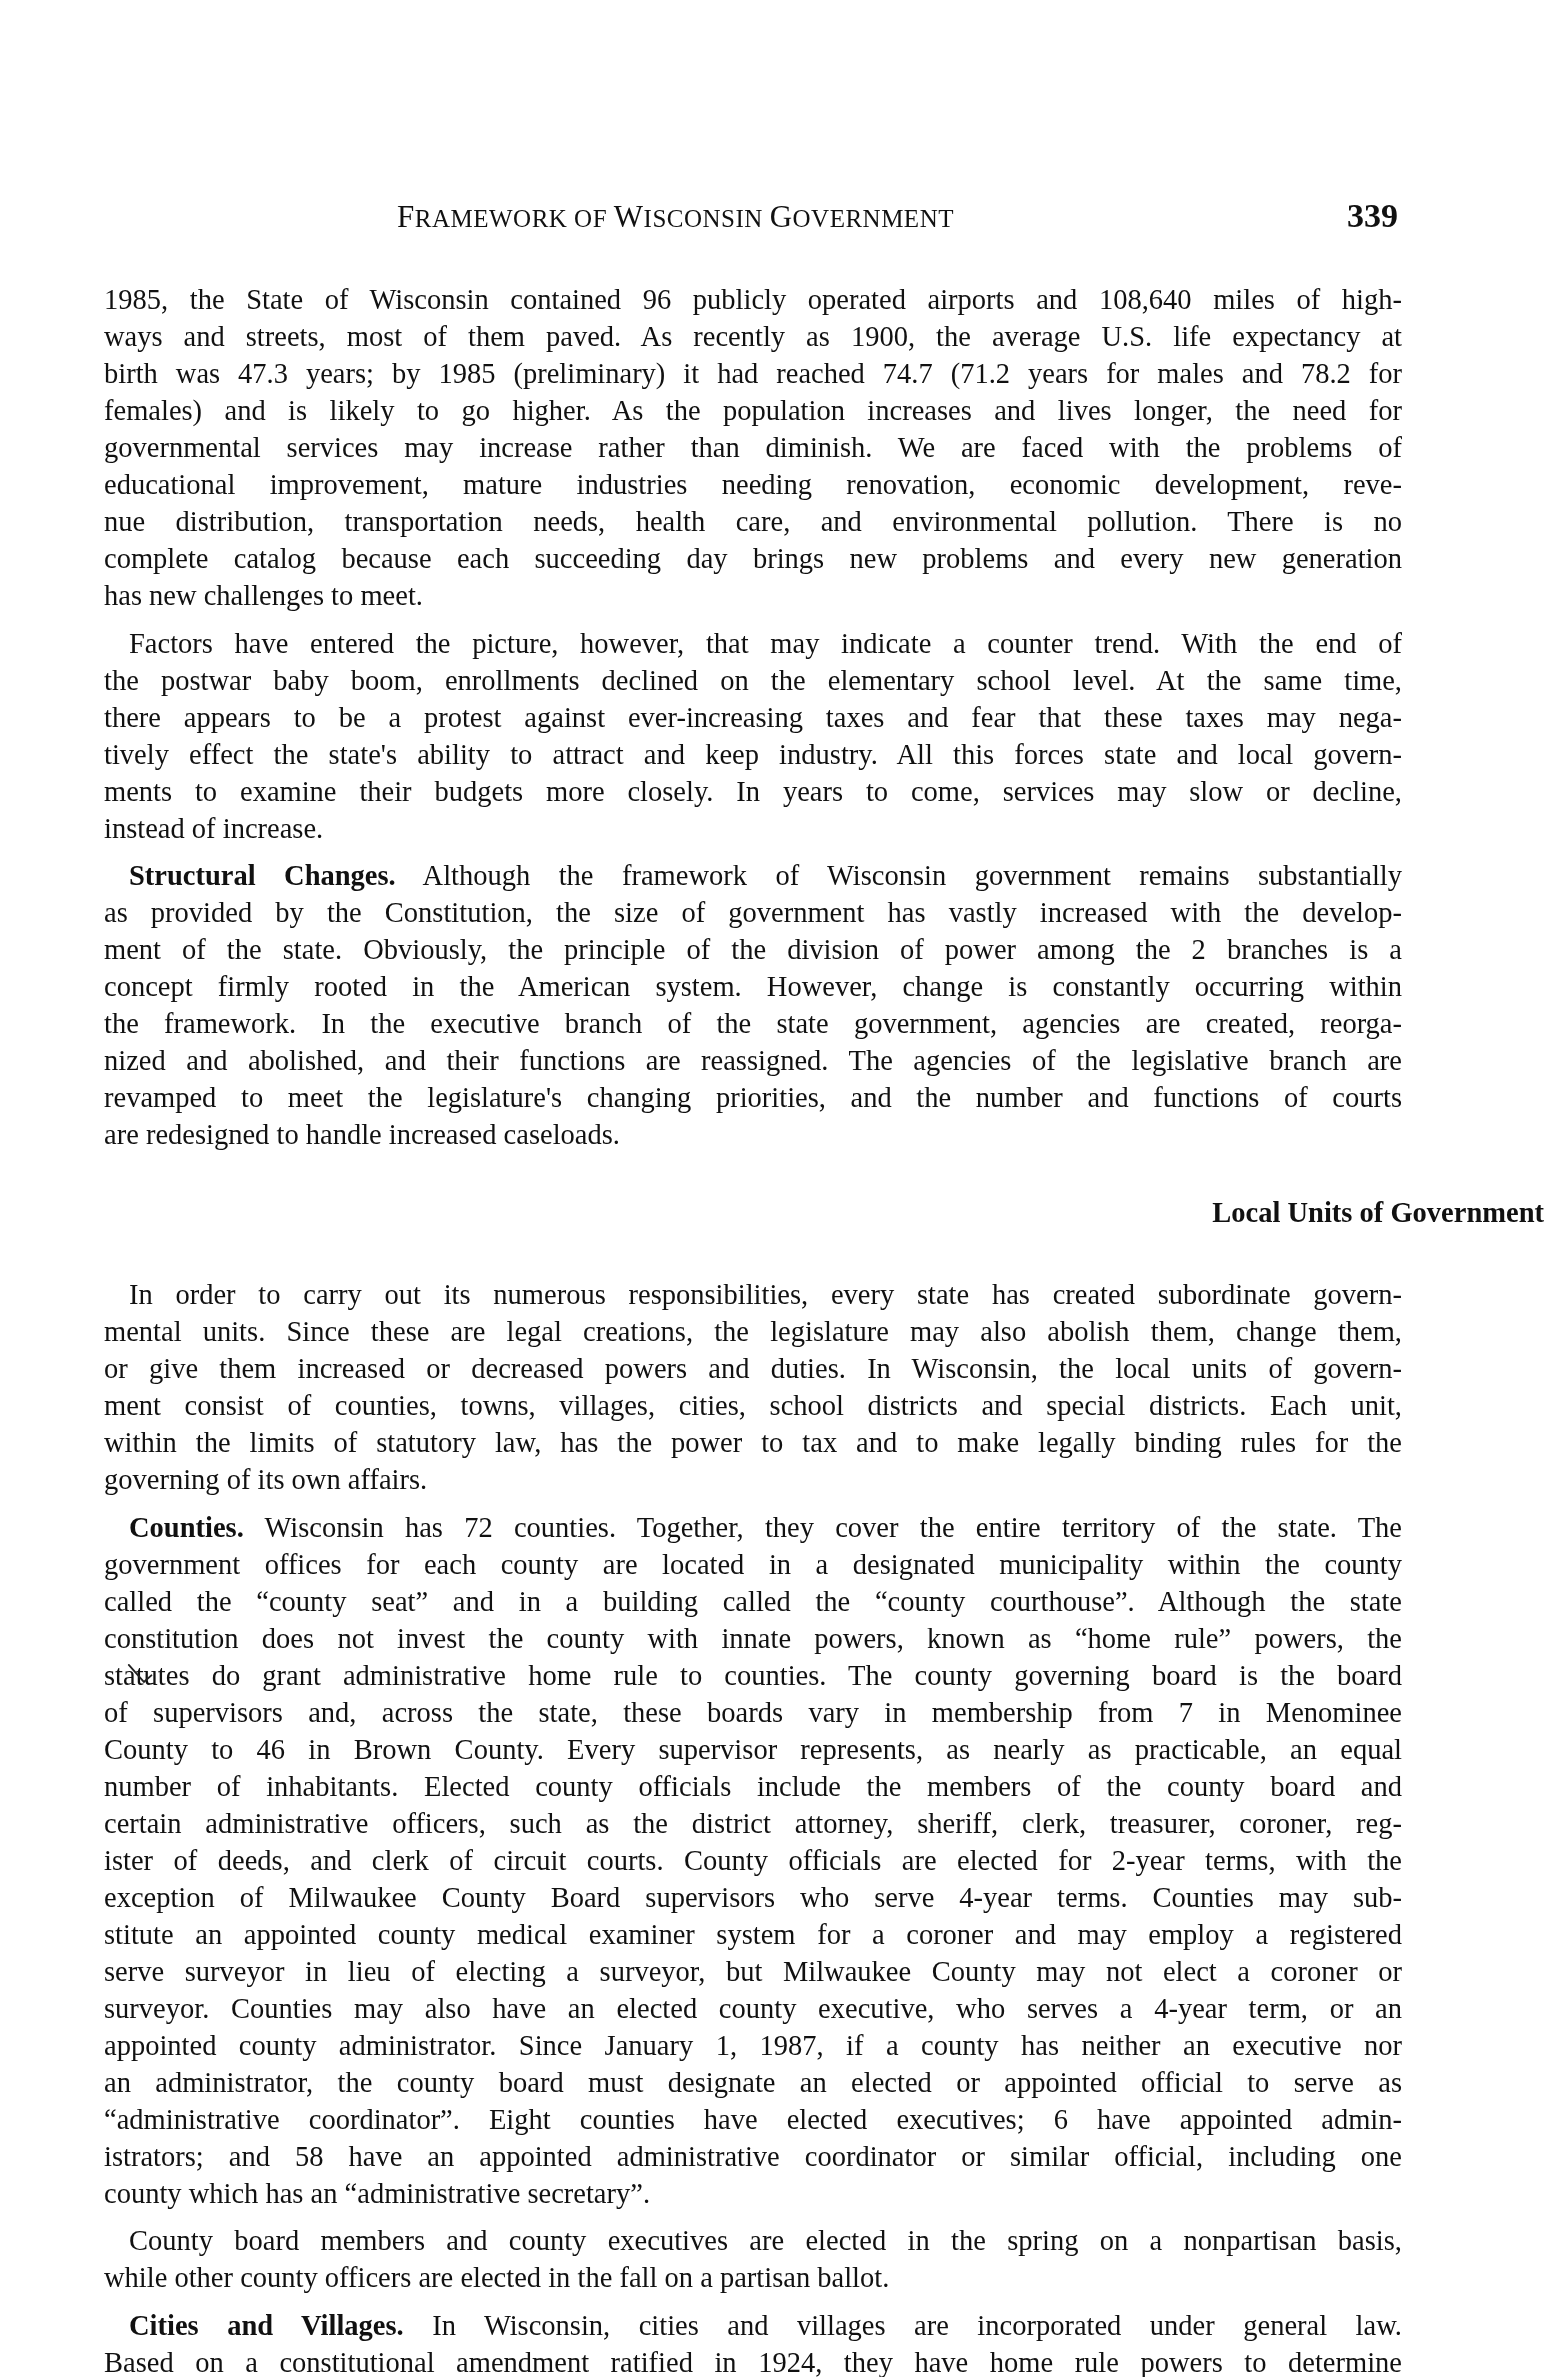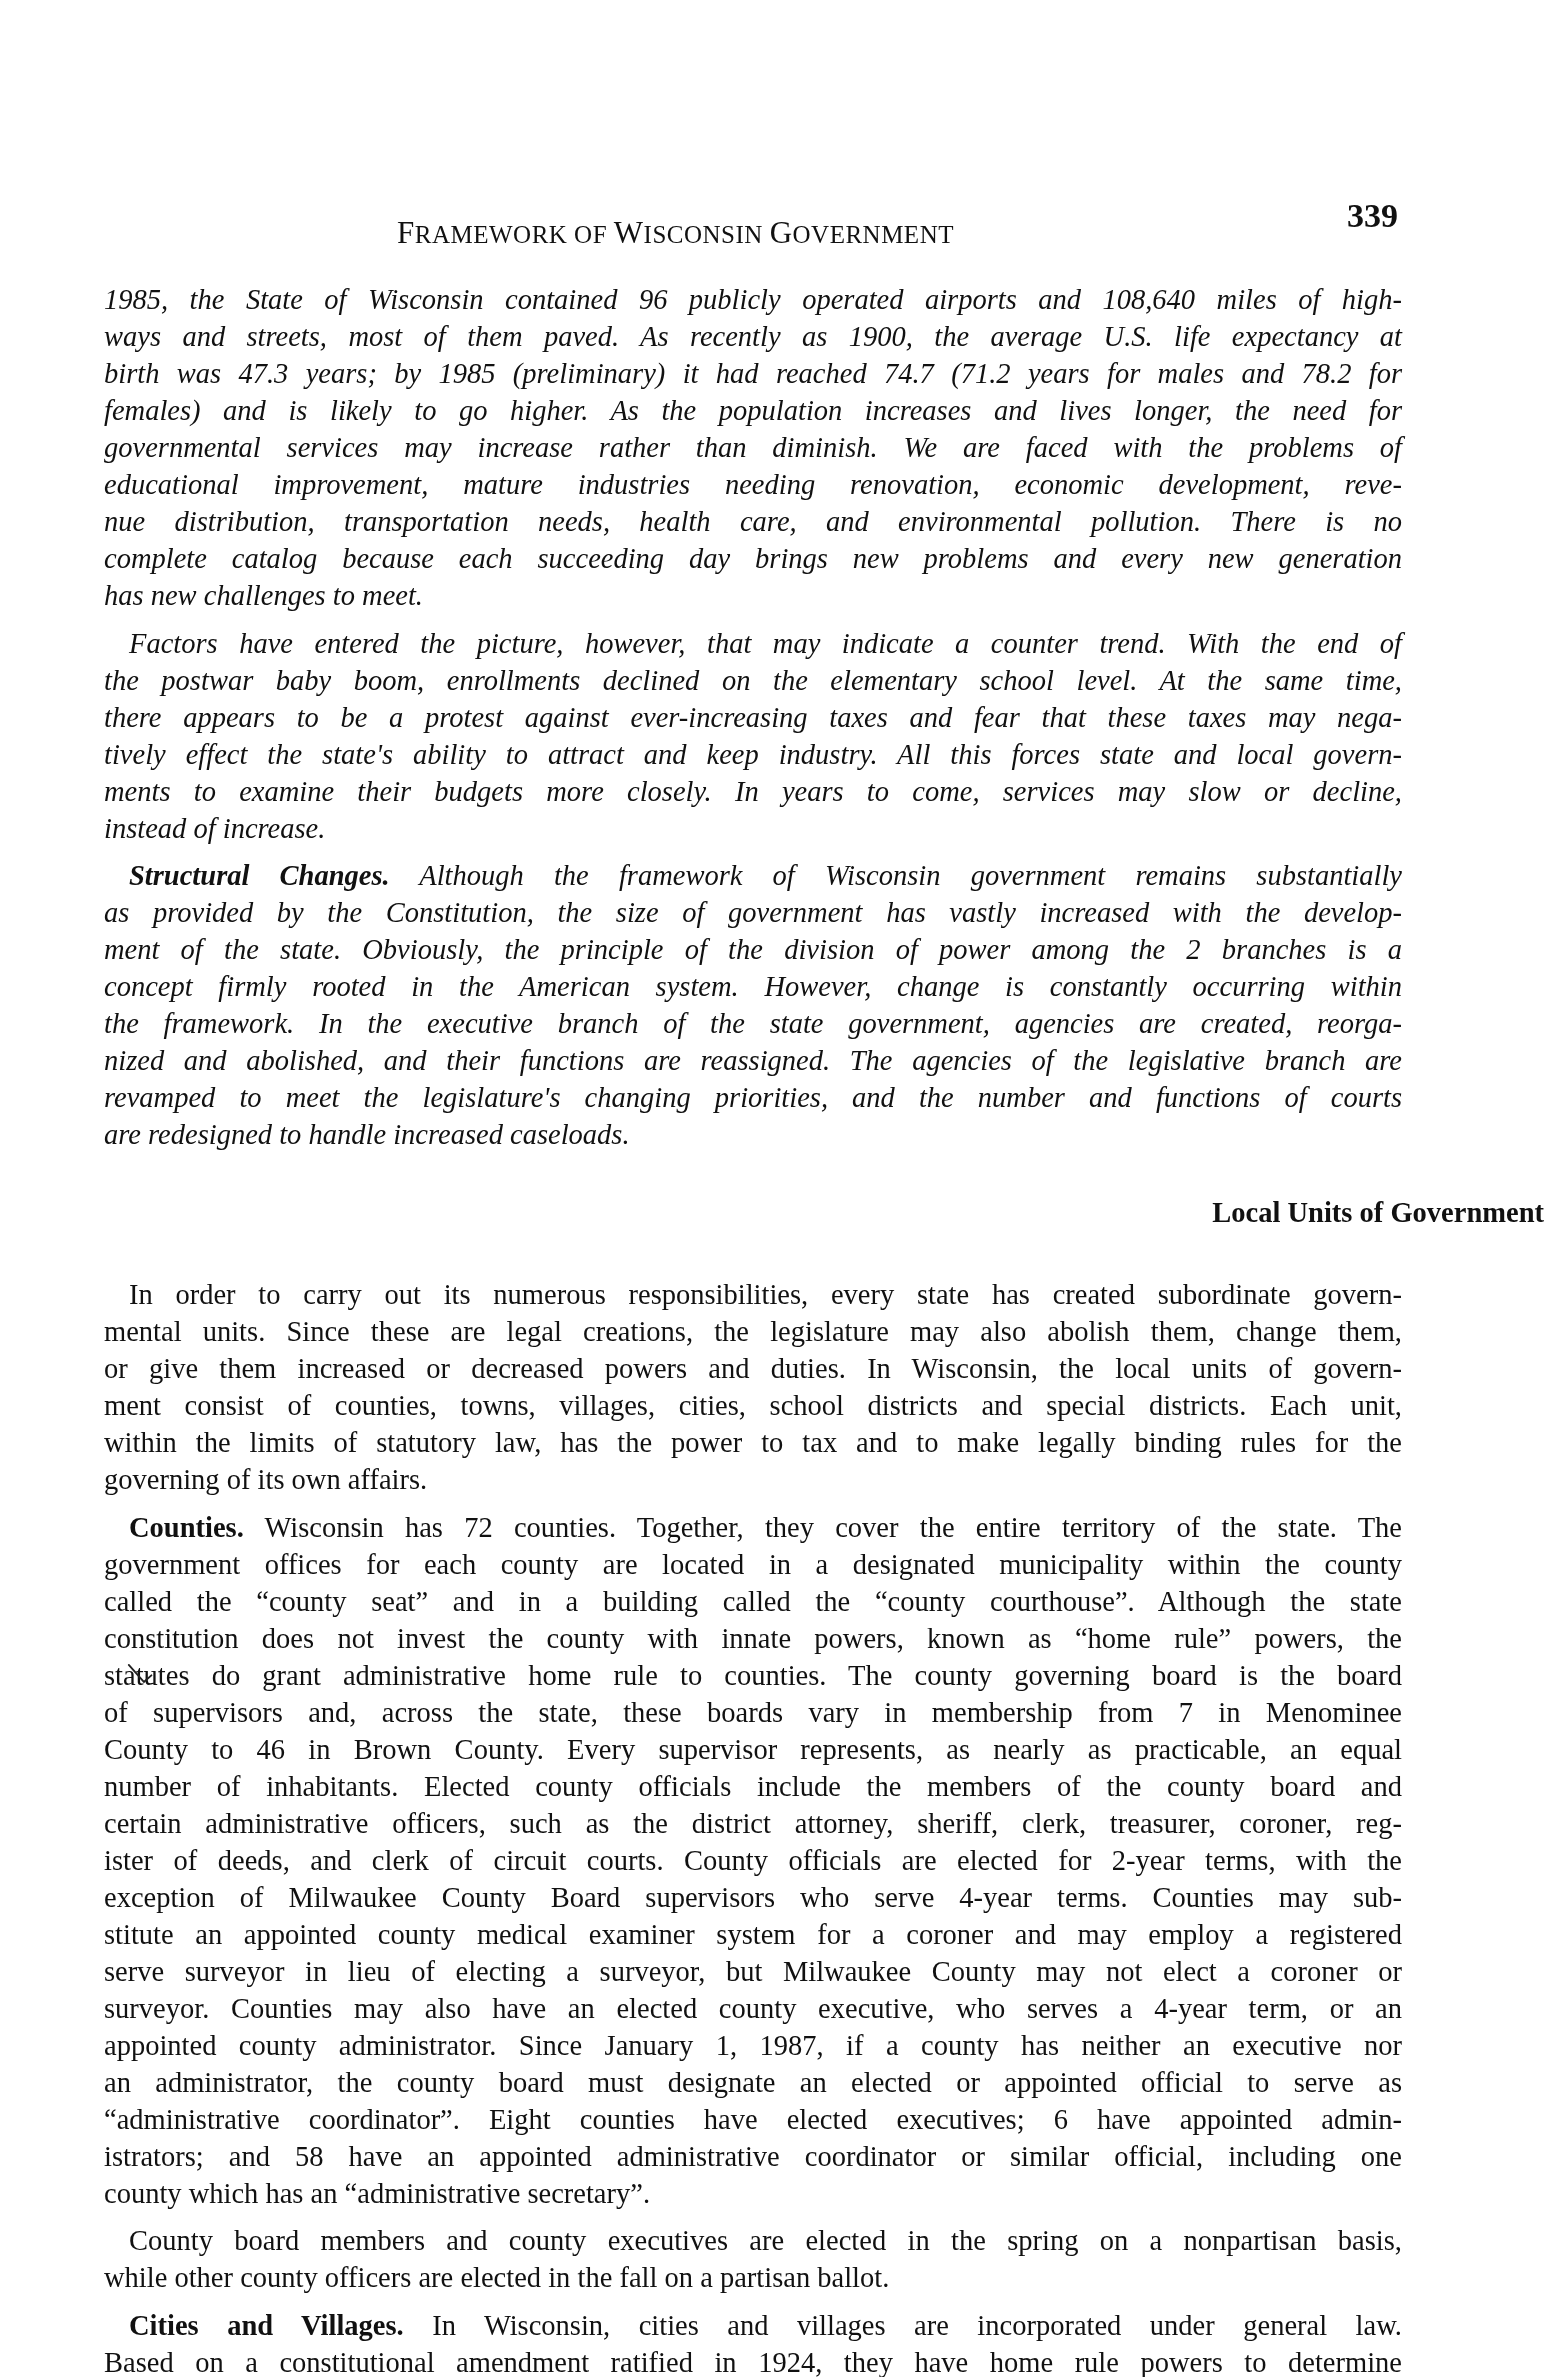--- a/index.html
+++ b/index.html
@@ -1,20 +1,20 @@
 <!DOCTYPE html>
 <html style="font-size:7.6px"><head>
 <meta charset="utf-8">
 <style>
   html, body { margin:0; padding:0; background:#ffffff; }
   body { width:1544px; height:2482px; position:relative; overflow:hidden; }
   .page { position:absolute; left:0; top:0; width:1544px; height:2482px; background:#ffffff; color:#111111;
           font-family:"Liberation Serif","DejaVu Serif",serif; }
   .running-head { position:absolute; top:199px; left:0; width:1544px; height:43px; }
-  .rh-title { position:absolute; left:397px; top:16px; font-size:31px; letter-spacing:0.5px; white-space:nowrap;text-align:center; }
+  .rh-title { position:absolute; left:397px; top:0; font-size:31px; letter-spacing:0.5px; white-space:nowrap;text-align:center; }
   .rh-title .sc { font-size:25px; }
   .rh-num { position:absolute; left:1347px; top:-1.9px; font-size:34px; font-weight:bold; }
   .body-text { position:absolute; left:104px; width:1298px; font-size:28.5px; line-height:37px; }
   .line { display:block; white-space:nowrap; text-align:justify; text-align-last:justify; height:37px; }
   .line.last { text-align-last:left; }
   .indent { padding-left:25px; }
   .para-gap { height:10.5px; }
   .run-in { font-weight:bold; }
   .section-heading { position:absolute; top:1197px; left:0; width:1544px; text-align:right; font-size:28.5px; font-weight:bold; }
   .pen-mark { position:absolute; left:125px; top:1663px; width:33px; height:28.5px; }
@@ -24,21 +24,21 @@
 
 <div class="page">
 
   <div class="running-head">
     <div class="rh-title">
       <span><span>F</span><span class="sc">RAMEWORK OF </span></span><span><span>W</span><span class="sc">ISCONSIN </span></span><span><span>G</span><span class="sc">OVERNMENT</span></span>
     </div>
     <div class="rh-num">339</div>
   </div>
 
-  <div class="body-text" id="block1" style="top:281px;font-style:italic;">
+  <div class="body-text" id="block1" style="top:281px;">
       <div>
         <span class="line"><span>1985, the State of Wisconsin contained 96 publicly operated airports and 108,640 miles of high-</span></span>
         <span class="line"><span>ways and streets, most of them paved.  As recently as 1900, the average U.S. life expectancy at</span></span>
         <span class="line"><span>birth was 47.3 years; by 1985 (preliminary) it had reached 74.7 (71.2 years for males and 78.2 for</span></span>
         <span class="line"><span>females) and is likely to go higher.  As the population increases and lives longer, the need for</span></span>
         <span class="line"><span>governmental services may increase rather than diminish. We are faced with the problems of</span></span>
         <span class="line"><span>educational improvement, mature industries needing renovation, economic development, reve-</span></span>
         <span class="line"><span>nue distribution, transportation needs, health care, and environmental pollution.  There is no</span></span>
         <span class="line"><span>complete catalog because each succeeding day brings new problems and every new generation</span></span>
         <span class="line last"><span>has new challenges to meet.</span></span>

